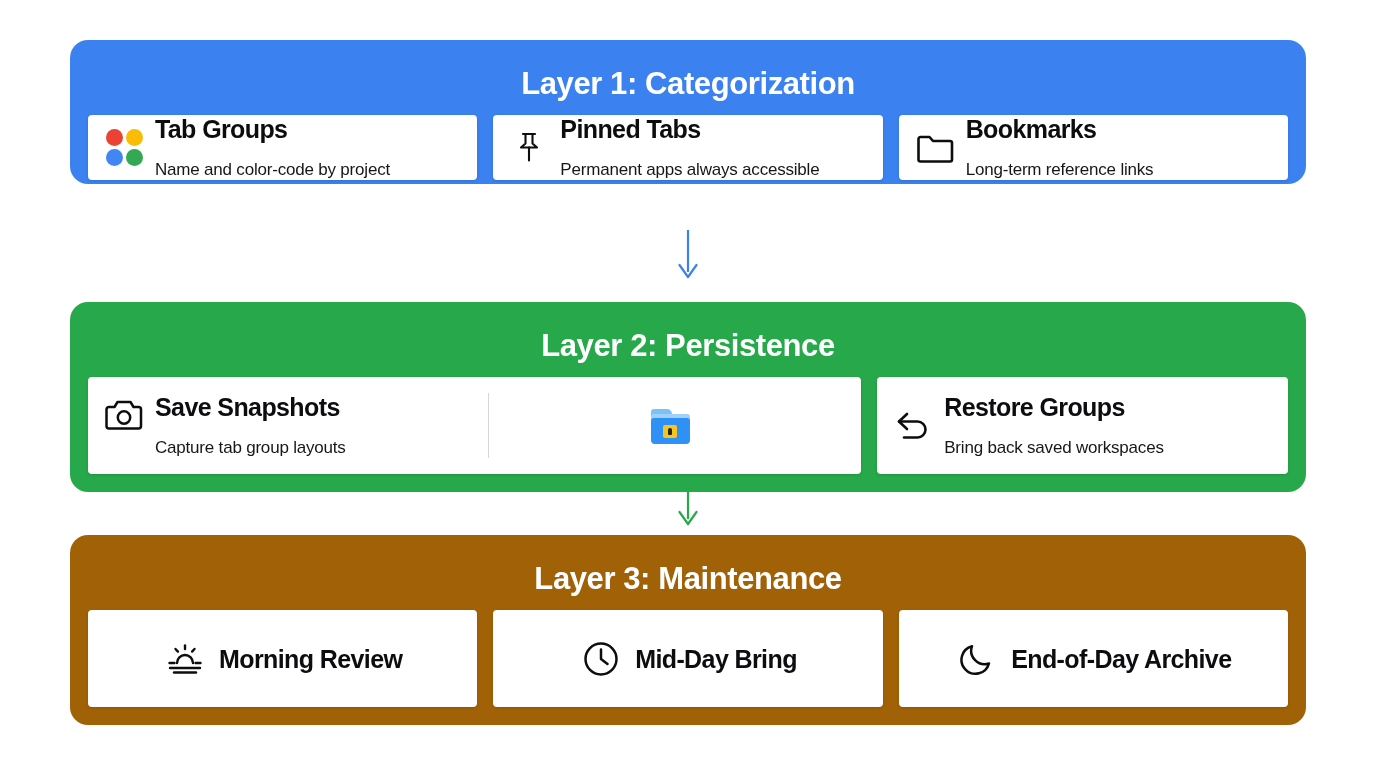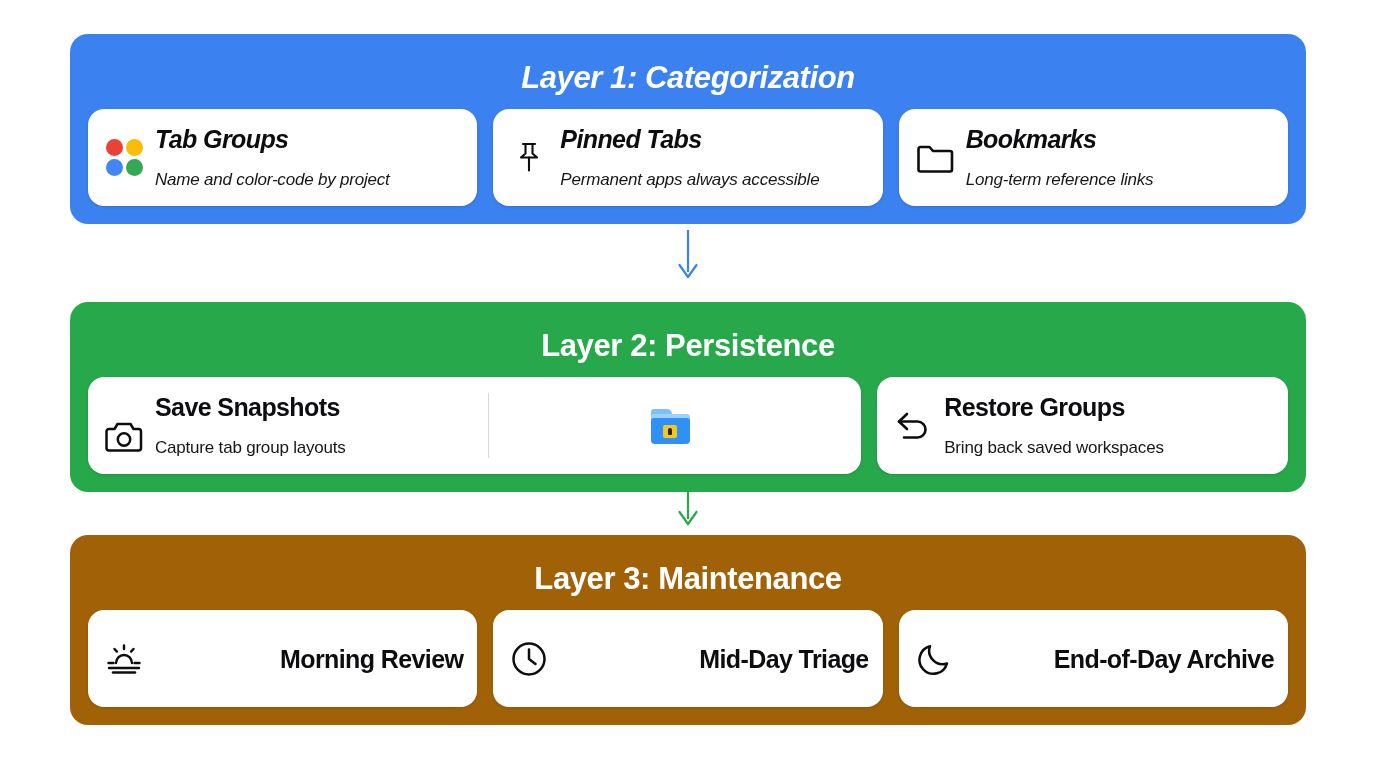--- a/index.html
+++ b/index.html
@@ -22,21 +22,21 @@
   
   .layer {
     position: absolute;
     left: 70px;
     width: 1236px;
     border-radius: 18px;
     padding: 14px 18px 18px 18px;
     display: flex;
     flex-direction: column;
   }
-  .layer-1 { top: 34px;  height: 190px; background: #3b82f0; font-style: italic; }
+  .layer-1 { top: 40px;  height: 144px; background: #3b82f0; }
   .layer-2 { top: 302px; height: 190px; background: #27a84b; }
   .layer-3 { top: 535px; height: 190px; background: #a16207; }
 
   .layer-title {
     text-align: center;
     color: #ffffff;
     font-size: 31px;
     font-weight: bold;
     letter-spacing: -0.4px;
     line-height: 1.1;
@@ -49,34 +49,34 @@
   .card-row {
     display: flex;
     gap: 16px;
     flex: 1;
     align-items: stretch;
   }
 
   .card {
     flex: 1;
     background: #ffffff;
-    border-radius: 16px;
+    border-radius: 4px;
     display: flex;
     align-items: center;
     padding: 0 14px;
     box-shadow: 0 1px 3px rgba(0,0,0,0.14);
     min-width: 0;
   }
 
   .card.wide { flex: 2.02; padding: 0; }
 
   .card-half {
     flex: 1;
     display: flex;
-    align-items: flex-end;
+    align-items: flex-start;
     padding: 0 14px;
     min-width: 0;
   }
   .card-half.left  { flex: 1.04; }
   .card-half.right { flex: 0.96; }
 
   .divider {
     width: 1px;
     align-self: stretch;
     margin: 16px 0;
@@ -109,21 +109,21 @@
   .card-sub {
     font-size: 17px;
     color: #171719;
     line-height: 1.2;
     margin-top: 17px;
     white-space: nowrap;
     letter-spacing: -0.2px;
   }
 
   
-  .card.centered { justify-content: space-between; }
+  .card.centered { justify-content: center; }
   .card.centered .card-icon { margin-right: 12px; }
 
   
   .dots {
     display: grid;
     grid-template-columns: 17px 17px;
     grid-template-rows: 17px 17px;
     gap: 3px;
   }
   .dots span { width: 17px; height: 17px; border-radius: 50%; display: block; }
@@ -302,21 +302,21 @@
       </div>
 
       <div class="card centered">
         <div class="card-icon">
           <svg width="38" height="38" viewBox="0 0 38 38" fill="none" stroke="#0d0d10" stroke-width="2.5" stroke-linecap="round" stroke-linejoin="round">
             <circle cx="19" cy="19" r="15.5"></circle>
             <path d="M19 9.5 V19 l6.5 5"></path>
           </svg>
         </div>
         <div class="card-text">
-          <div class="card-title solo">Mid-Day Triage</div>
+          <div class="card-title solo">Mid-Day Bring</div>
         </div>
       </div>
 
       <div class="card centered">
         <div class="card-icon">
           <svg width="36" height="36" viewBox="0 0 36 36" fill="none" stroke="#0d0d10" stroke-width="2.5" stroke-linecap="round" stroke-linejoin="round">
             <path d="M30 22.5 A13.5 13.5 0 0 1 13 5.2 A14 14 0 1 0 30 22.5 z"></path>
           </svg>
         </div>
         <div class="card-text">

